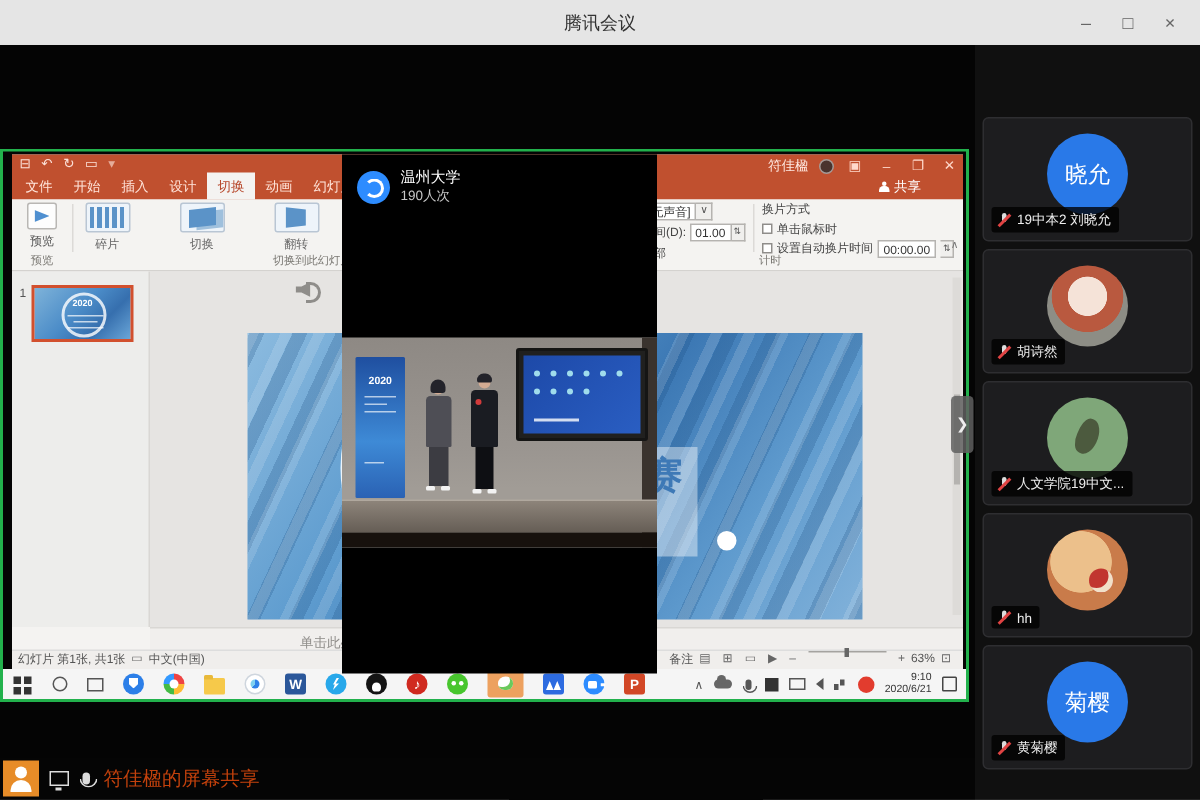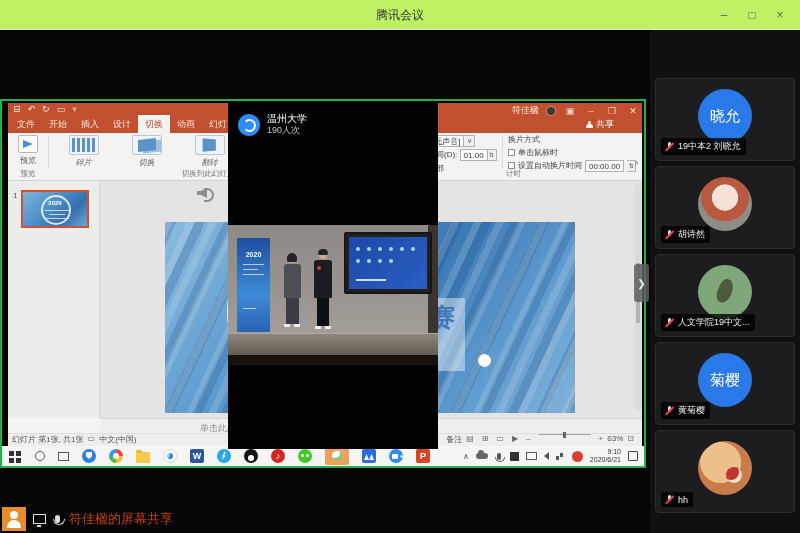--- a/index.html
+++ b/index.html
@@ -1,21 +1,21 @@
 <!DOCTYPE html>
 <html><head>
 <meta charset="utf-8">
 <style>
   * { margin:0; padding:0; box-sizing:border-box; }
   html,body { width:800px; height:533px; overflow:hidden; background:#000;
     font-family:"Liberation Sans","DejaVu Sans",sans-serif; }
   .app { position:relative; width:800px; height:533px; background:#000; }
 
   
-  .titlebar { position:absolute; left:0; top:0; width:800px; height:30px; background:#bef264;
+  .titlebar { position:absolute; left:0; top:0; width:800px; height:30px; background:#e5e5e5;
     border-bottom:1px solid #e3e3e3; z-index:50; }
   .titlebar .title { position:absolute; left:0; right:0; top:7px; text-align:center;
     font-size:12px; color:#333; }
   .winctl { position:absolute; right:6px; top:0; height:30px; display:flex; align-items:center; }
   .winctl span { width:28px; text-align:center; color:#666; font-size:12px; cursor:default; }
 
   
   .stage { position:absolute; left:0; top:30px; width:650px; height:503px; background:#040404; }
   .green-frame { position:absolute; left:0; top:69px; width:646px; height:369px;
     border:2px solid #22b14c; z-index:30; pointer-events:none; }
@@ -43,21 +43,21 @@
   
   .ribbon { position:absolute; left:0; top:30px; width:100%; height:48px; background:#f4f3f1;
     border-bottom:1px solid #d4d2cf; }
   .vsep { position:absolute; top:3px; width:1px; height:32px; background:#dcdad7; }
   .preview-btn { position:absolute; left:4px; top:2px; width:32px; text-align:center; }
   .preview-btn .pic { width:20px; height:18px; margin:0 auto 2px; background:#fdfdfd;
     border:1px solid #b9b7b4; border-radius:2px; position:relative; }
   .preview-btn .pic::after { content:""; position:absolute; left:4px; top:4px; width:10px; height:8px;
     background:#4f8fd0; clip-path:polygon(0 0,100% 50%,0 100%); }
   .preview-btn .plabel { font-size:8px; color:#555; }
-  .gallery { position:absolute; left:44px; top:2px; display:flex;font-style:italic; }
+  .gallery { position:absolute; left:32px; top:2px; display:flex; }
   .gitem { width:63px; text-align:center; }
   .gico { width:30px; height:20px; margin:0 auto 2px; border:1px solid #b9c6d4; border-radius:2px;
     background:#eef4fa; position:relative; overflow:hidden; }
   .gico::before { content:""; position:absolute; inset:2px; background:#5b93c8; }
   .gi-shred::before { background:repeating-linear-gradient(90deg,#5b93c8 0 3px,#eef4fa 3px 5px); }
   .gi-switch::before { inset:3px 5px; transform:skewY(-6deg); box-shadow:5px 2px 0 #9fc0dd; }
   .gi-flip::before { inset:3px 6px; transform:perspective(40px) rotateY(35deg); }
   .gi-gallery::before { inset:3px 8px 3px 4px; transform:perspective(40px) rotateY(-30deg); }
   .gi-cube::before { inset:2px 4px; transform:perspective(30px) rotateY(28deg); border-right:4px solid #37648f; }
   .glabel { font-size:8px; color:#666; }
@@ -532,33 +532,33 @@
       </div>
     </div>
     <div class="tile">
       <div class="avatar av-green"></div>
       <div class="plabel2">
         <span class="mic-off"></span>
         <span>人文学院19中文...</span>
       </div>
     </div>
     <div class="tile">
-      <div class="avatar av-blue">
-        <span>菊樱</span>
-      </div>
-      <div class="plabel2">
-        <span class="mic-off"></span>
-        <span>黄菊樱</span>
-      </div>
-    </div>
-    <div class="tile">
       <div class="avatar av-cat"></div>
       <div class="plabel2">
         <span class="mic-off"></span>
         <span>hh</span>
+      </div>
+    </div>
+    <div class="tile">
+      <div class="avatar av-blue">
+        <span>菊樱</span>
+      </div>
+      <div class="plabel2">
+        <span class="mic-off"></span>
+        <span>黄菊樱</span>
       </div>
     </div>
   </div>
 
   <div class="share-banner">
     <span class="sb-person"></span>
     <span class="sb-screen"></span>
     <span class="sb-mic"></span>
     <span class="sb-text">符佳楹的屏幕共享</span>
   </div>

